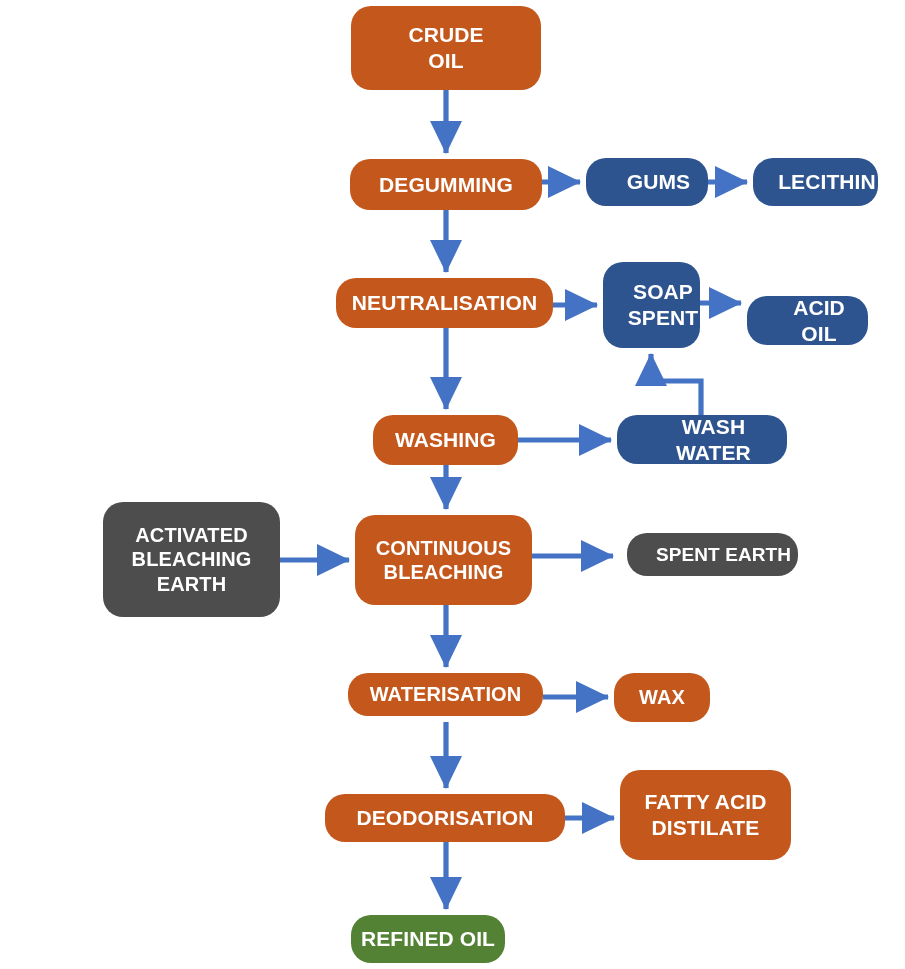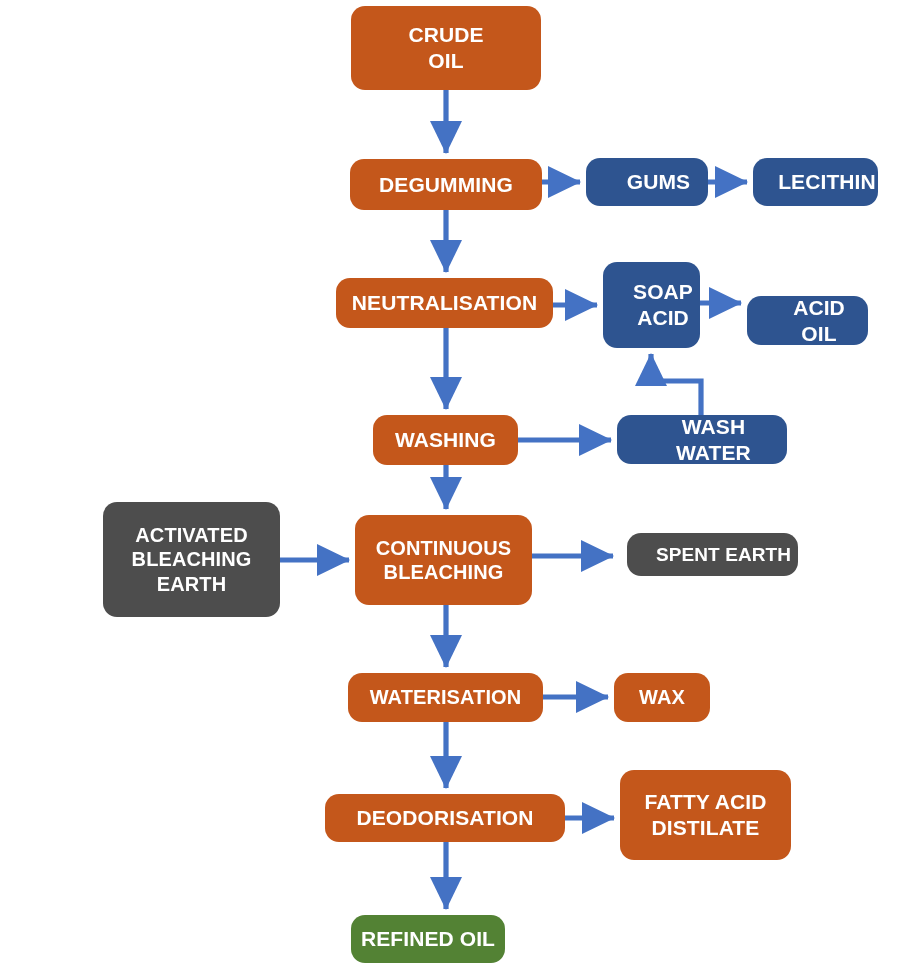--- a/index.html
+++ b/index.html
@@ -24,21 +24,21 @@
     pointer-events: none;
   }
   .node {
     position: absolute;
     box-sizing: border-box;
     display: flex;
     align-items: center;
     justify-content: center;
     text-align: center;
     color: #ffffff;
-    border-radius: 14px;
+    border-radius: 20px;
     line-height: 1.22;
     letter-spacing: 0.1px;
     z-index: 2;
     white-space: pre-line;
     padding: 2px 6px;
   }
   .node.proc   { background: #C4571B; font-weight: bold; }
   .node.byprod { background: #2E5490; font-weight: bold; padding-left: 29px; }
   .node.input  { background: #4D4D4D; font-weight: bold; margin-left: 8px; }
   .node.output { background: #538234; font-weight: bold; }
@@ -77,30 +77,30 @@
   </svg>
 
   <div id="node-layer">
       <div class="node proc" style="left: 351px; top: 6px; width: 190px; height: 84px; font-size: 21px;">CRUDE
 OIL</div>
       <div class="node proc" style="left: 350px; top: 159px; width: 192px; height: 51px; font-size: 21px;">DEGUMMING</div>
       <div class="node byprod" style="left: 586px; top: 158px; width: 122px; height: 48px; font-size: 21px;">GUMS</div>
       <div class="node byprod" style="left: 753px; top: 158px; width: 125px; height: 48px; font-size: 21px;">LECITHIN</div>
       <div class="node proc" style="left: 336px; top: 278px; width: 217px; height: 50px; font-size: 21px;">NEUTRALISATION</div>
       <div class="node byprod" style="left: 603px; top: 262px; width: 97px; height: 86px; font-size: 21px;">SOAP
-ACID</div>
+SPENT</div>
       <div class="node byprod" style="left: 747px; top: 296px; width: 121px; height: 49px; font-size: 21px;">ACID OIL</div>
       <div class="node proc" style="left: 373px; top: 415px; width: 145px; height: 50px; font-size: 21px;">WASHING</div>
       <div class="node byprod" style="left: 617px; top: 415px; width: 170px; height: 49px; font-size: 21px;">WASH WATER</div>
       <div class="node input" style="left: 95px; top: 502px; width: 177px; height: 115px; font-size: 20px;">ACTIVATED
 BLEACHING
 EARTH</div>
       <div class="node proc" style="left: 355px; top: 515px; width: 177px; height: 90px; font-size: 20px;">CONTINUOUS
 BLEACHING</div>
       <div class="node input" style="left: 619px; top: 533px; width: 171px; height: 43px; font-size: 19px; padding-left: 28px;">SPENT EARTH</div>
-      <div class="node proc" style="left: 348px; top: 673px; width: 195px; height: 49px; font-size: 20px;">WATERISATION</div>
+      <div class="node proc" style="left: 348px; top: 673px; width: 195px; height: 43px; font-size: 20px;">WATERISATION</div>
       <div class="node proc" style="left: 614px; top: 673px; width: 96px; height: 49px; font-size: 20px;">WAX</div>
       <div class="node proc" style="left: 325px; top: 794px; width: 240px; height: 48px; font-size: 21px;">DEODORISATION</div>
       <div class="node proc" style="left: 620px; top: 770px; width: 171px; height: 90px; font-size: 21px;">FATTY ACID
 DISTILATE</div>
       <div class="node output" style="left: 351px; top: 915px; width: 154px; height: 48px; font-size: 21px;">REFINED OIL</div>
     </div>
 </div>
 
 </body></html>

